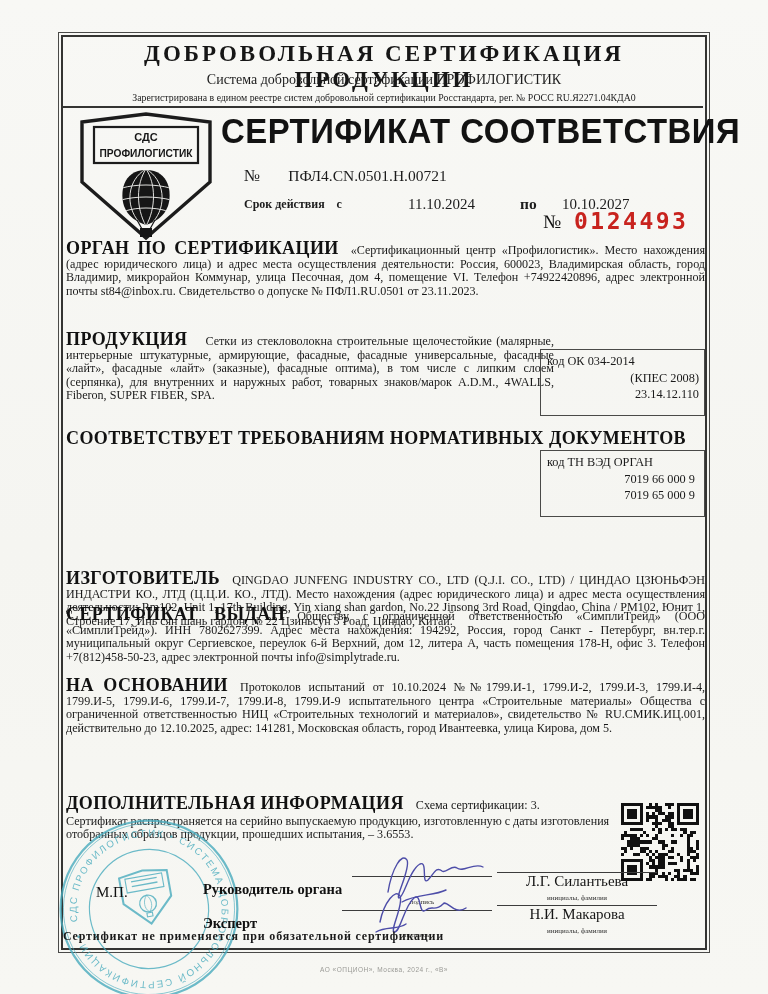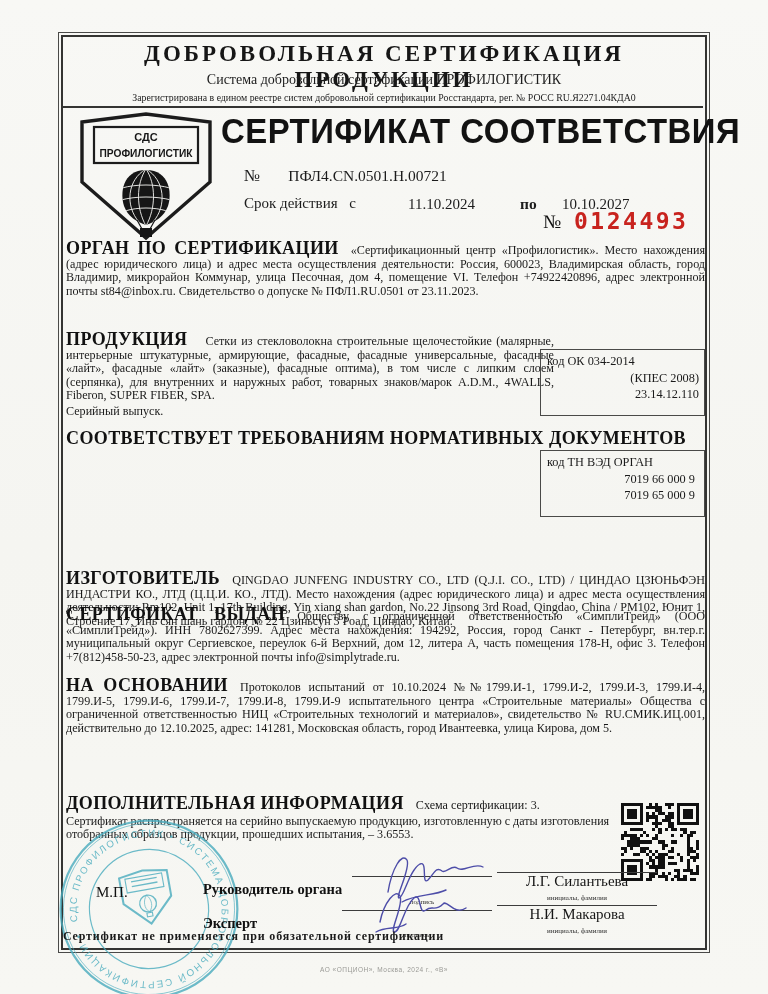--- a/index.html
+++ b/index.html
@@ -17,21 +17,21 @@
   .hdr-sub{left:60px;top:72px;width:648px;text-align:center;font-size:14px;}
   .hdr-reg{left:60px;top:92px;width:648px;text-align:center;font-size:9.8px;color:#222;}
   
   .badge-wrap{left:76px;top:110px;width:140px;height:132px;}
   .cert-title{left:221px;top:111px;width:500px;font-family:"Liberation Sans",sans-serif;
               font-weight:bold;font-size:35px;color:#121212;transform:scaleX(.94);
               transform-origin:left top;white-space:nowrap;letter-spacing:.5px;}
   .row-number{left:244px;top:166px;font-size:15.5px;}
   .row-number .lbl{font-size:17px;margin-right:28px;}
   .row-validity{left:244px;top:195px;font-size:15px;}
-  .row-validity .vlbl{font-weight:normal;font-size:15px;}
+  .row-validity .vlbl{font-weight:bold;font-size:12px;}
   .v-from{left:408px;top:196px;font-size:15px;}
   .v-po{left:520px;top:195px;font-weight:bold;font-size:15.5px;}
   .v-to{left:562px;top:196px;font-size:15px;}
   .form-no-lbl{left:543px;top:211px;font-size:19px;color:#111;}
   .form-no{left:574px;top:208px;font-family:"DejaVu Sans Mono",monospace;
            font-weight:bold;font-size:23px;letter-spacing:2.5px;color:#c8231e;}
   
   .sec{position:absolute;left:66px;width:639px;font-size:12.1px;line-height:13.6px;
        text-align:justify;color:#1a1a1a;}
   .sec-h{font-weight:bold;font-size:18px;letter-spacing:.4px;margin-right:12px;color:#111;}
@@ -113,21 +113,20 @@
   <div class="abs form-no-lbl">№</div>
   <div class="abs form-no">0124493</div>
 
   <div class="sec" style="top:242px;">
     <span class="sec-h">ОРГАН ПО СЕРТИФИКАЦИИ</span><span>«Сертификационный центр «Профилогистик». Место нахождения (адрес юридического лица) и адрес места осуществления деятельности: Россия, 600023, Владимирская область, город Владимир, микрорайон Коммунар, улица Песочная, дом 4, помещение VI. Телефон +74922420896, адрес электронной почты st84@inbox.ru. Свидетельство о допуске № ПФЛ1.RU.0501 от 23.11.2023.</span>
   </div>
 
   <div class="sec" style="top:333px;">
     <div class="narrow">
       <span class="sec-h" style="margin-right:18px;">ПРОДУКЦИЯ</span><span>Сетки из стекловолокна строительные щелочестойкие (малярные, интерьерные штукатурные, армирующие, фасадные, фасадные универсальные, фасадные «лайт», фасадные «лайт» (заказные), фасадные оптима), в том числе с липким слоем (серпянка), для внутренних и наружных работ, товарных знаков/марок A.D.M., 4WALLS, Fiberon, SUPER FIBER, SPA.</span>
-      <div style="text-align:left;margin-top:2px;">Серийный выпуск.</div>
     </div>
     <div class="code-box" style="top:16px;">
       <div class="first">код ОК  034-2014</div>
       <div>(КПЕС 2008)</div>
       <div>23.14.12.110</div>
     </div>
   </div>
 
   <div class="sec" style="top:432px;">
     <span class="sec-h block">СООТВЕТСТВУЕТ ТРЕБОВАНИЯМ НОРМАТИВНЫХ ДОКУМЕНТОВ</span>

